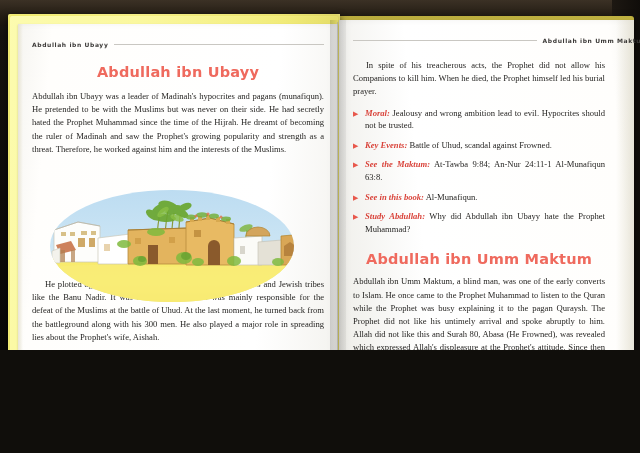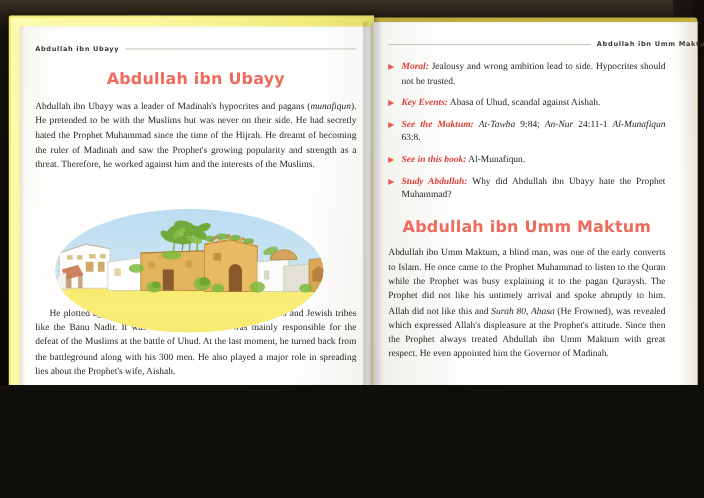--- a/index.html
+++ b/index.html
@@ -66,21 +66,21 @@
     font-family:"DejaVu Sans", sans-serif;
     font-size:14.5px;font-weight:700;letter-spacing:.2px;
     color:#ef6a5e;text-align:center;margin:14px 0 10px 0;}
   h1.chapter.second{margin:16px 0 8px 0;}
 
   p.body{
     font-size:8.6px;line-height:13.2px;text-align:justify;
     margin:0 0 4px 0;color:#201f1d;
     font-family:"Liberation Serif", serif;}
   p.body.indent{text-indent:13px;}
-  .it{font-style:italic;}
+  .it{}
 
   ul.facts{list-style:none;margin:8px 0 0 0;padding:0;}
   ul.facts li{position:relative;padding-left:12px;margin-bottom:7px;
     font-size:8.6px;line-height:12.6px;color:#201f1d;text-align:justify;}
   ul.facts li .tri{position:absolute;left:0;top:1px;color:#e8584c;font-size:7px;line-height:12px;}
   ul.facts li .lbl{color:#d9433a;font-weight:700;font-family:"Liberation Serif",serif;font-style:italic;}
 
   .folio{position:absolute;font-size:7px;color:#4d4b48;}
   .folio-left{left:0;top:352px;width:292px;text-align:center;}
   .folio-right{left:0;top:350px;width:252px;text-align:center;}
@@ -262,29 +262,30 @@
       <div class="folio folio-left">6</div>
     </div>
 
     <div class="pg-inner pg-right-inner">
 
       <div class="runhead right">
         <span class="rh-rule"></span>
         <span class="rh-text">Abdullah ibn Umm Maktum</span>
       </div>
 
+      <p class="body indent" style="margin-top:13px;width:252px;">In spite of his treacherous acts, the Prophet did not allow his Companions to kill him. When he died, the Prophet himself led his burial prayer.</p>
 
       <ul class="facts" style="width:252px;">
         <li>
           <span class="tri">▶</span>
-          <span class="lbl">Moral:</span><span> Jealousy and wrong ambition lead to side. Hypocrites should not be trusted.</span>
-        </li>
-        <li>
-          <span class="tri">▶</span>
-          <span class="lbl">Key Events:</span><span> Abasa of Uhud, scandal against Aishah.</span>
+          <span class="lbl">Moral:</span><span> Jealousy and wrong ambition lead to evil. Hypocrites should not be trusted.</span>
+        </li>
+        <li>
+          <span class="tri">▶</span>
+          <span class="lbl">Key Events:</span><span> Battle of Uhud, scandal against Frowned.</span>
         </li>
         <li>
           <span class="tri">▶</span>
           <span class="lbl">See the Maktum:</span><span> </span><span class="it">At-Tawba</span><span> 9:84; </span><span class="it">An-Nur</span><span> 24:11-1 </span><span class="it">Al-Munafiqun</span><span> 63:8.</span>
         </li>
         <li>
           <span class="tri">▶</span>
           <span class="lbl">See in this book:</span><span> Al-Munafiqun.</span>
         </li>
         <li>

